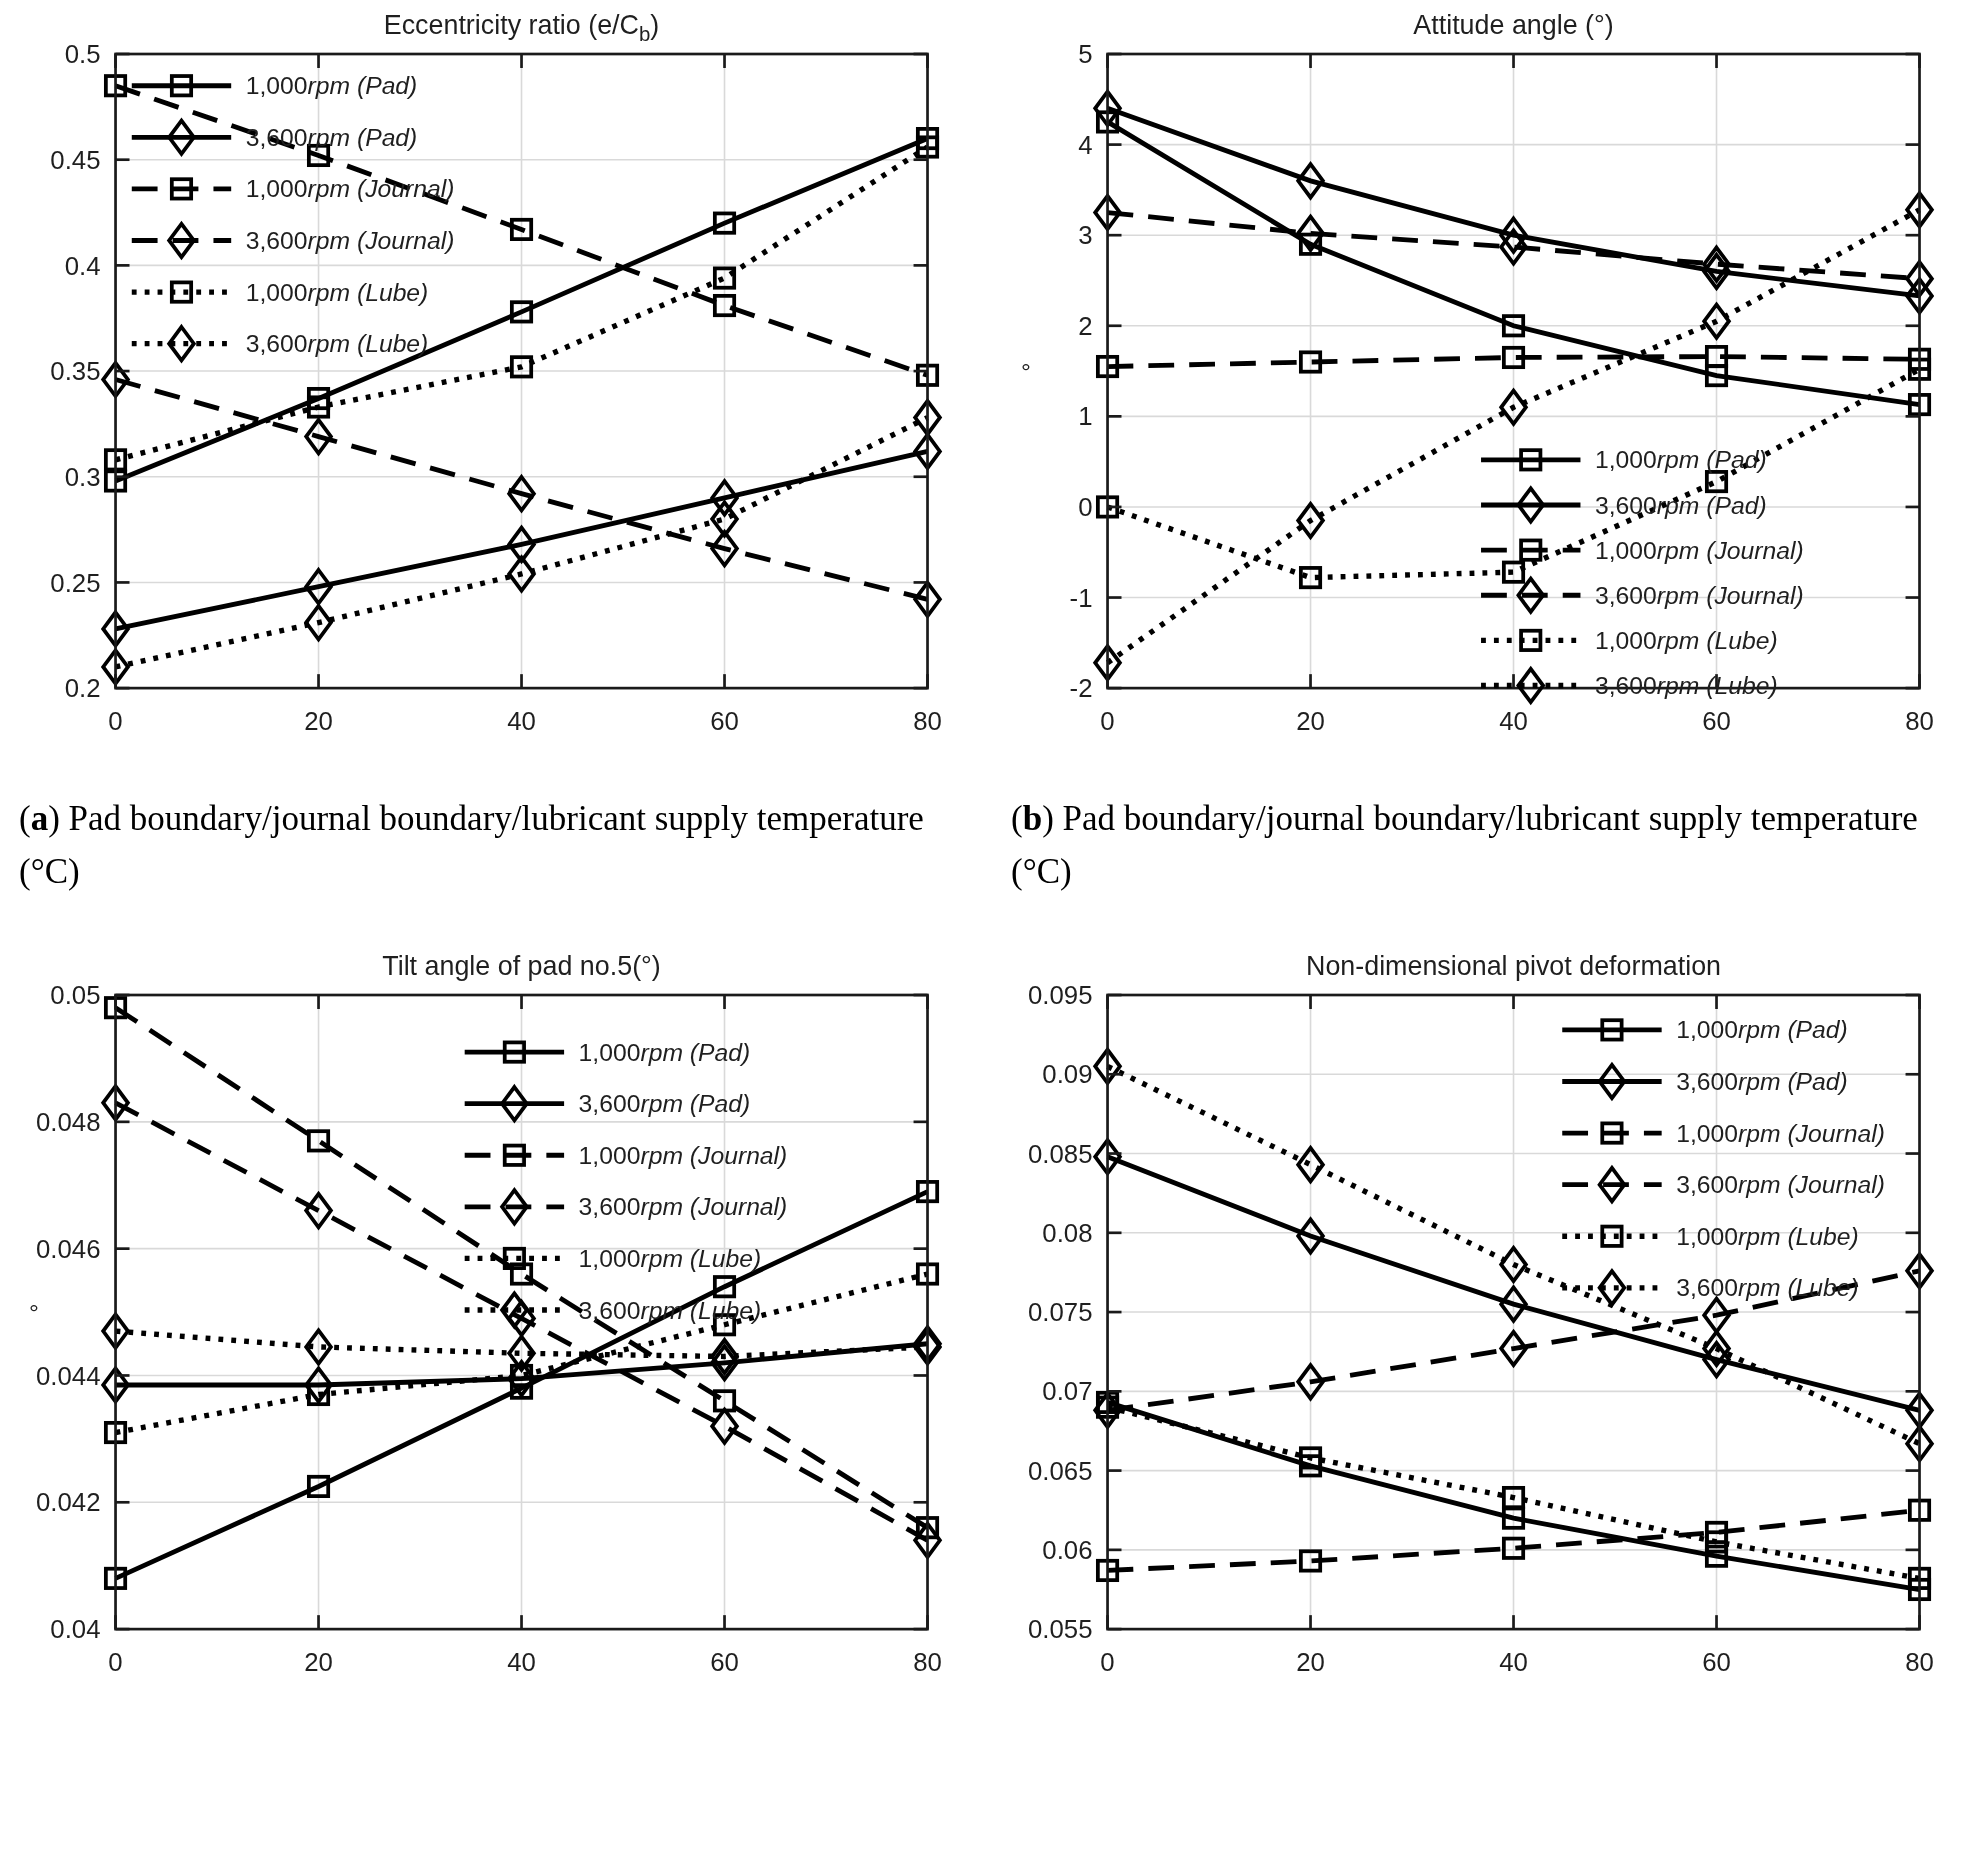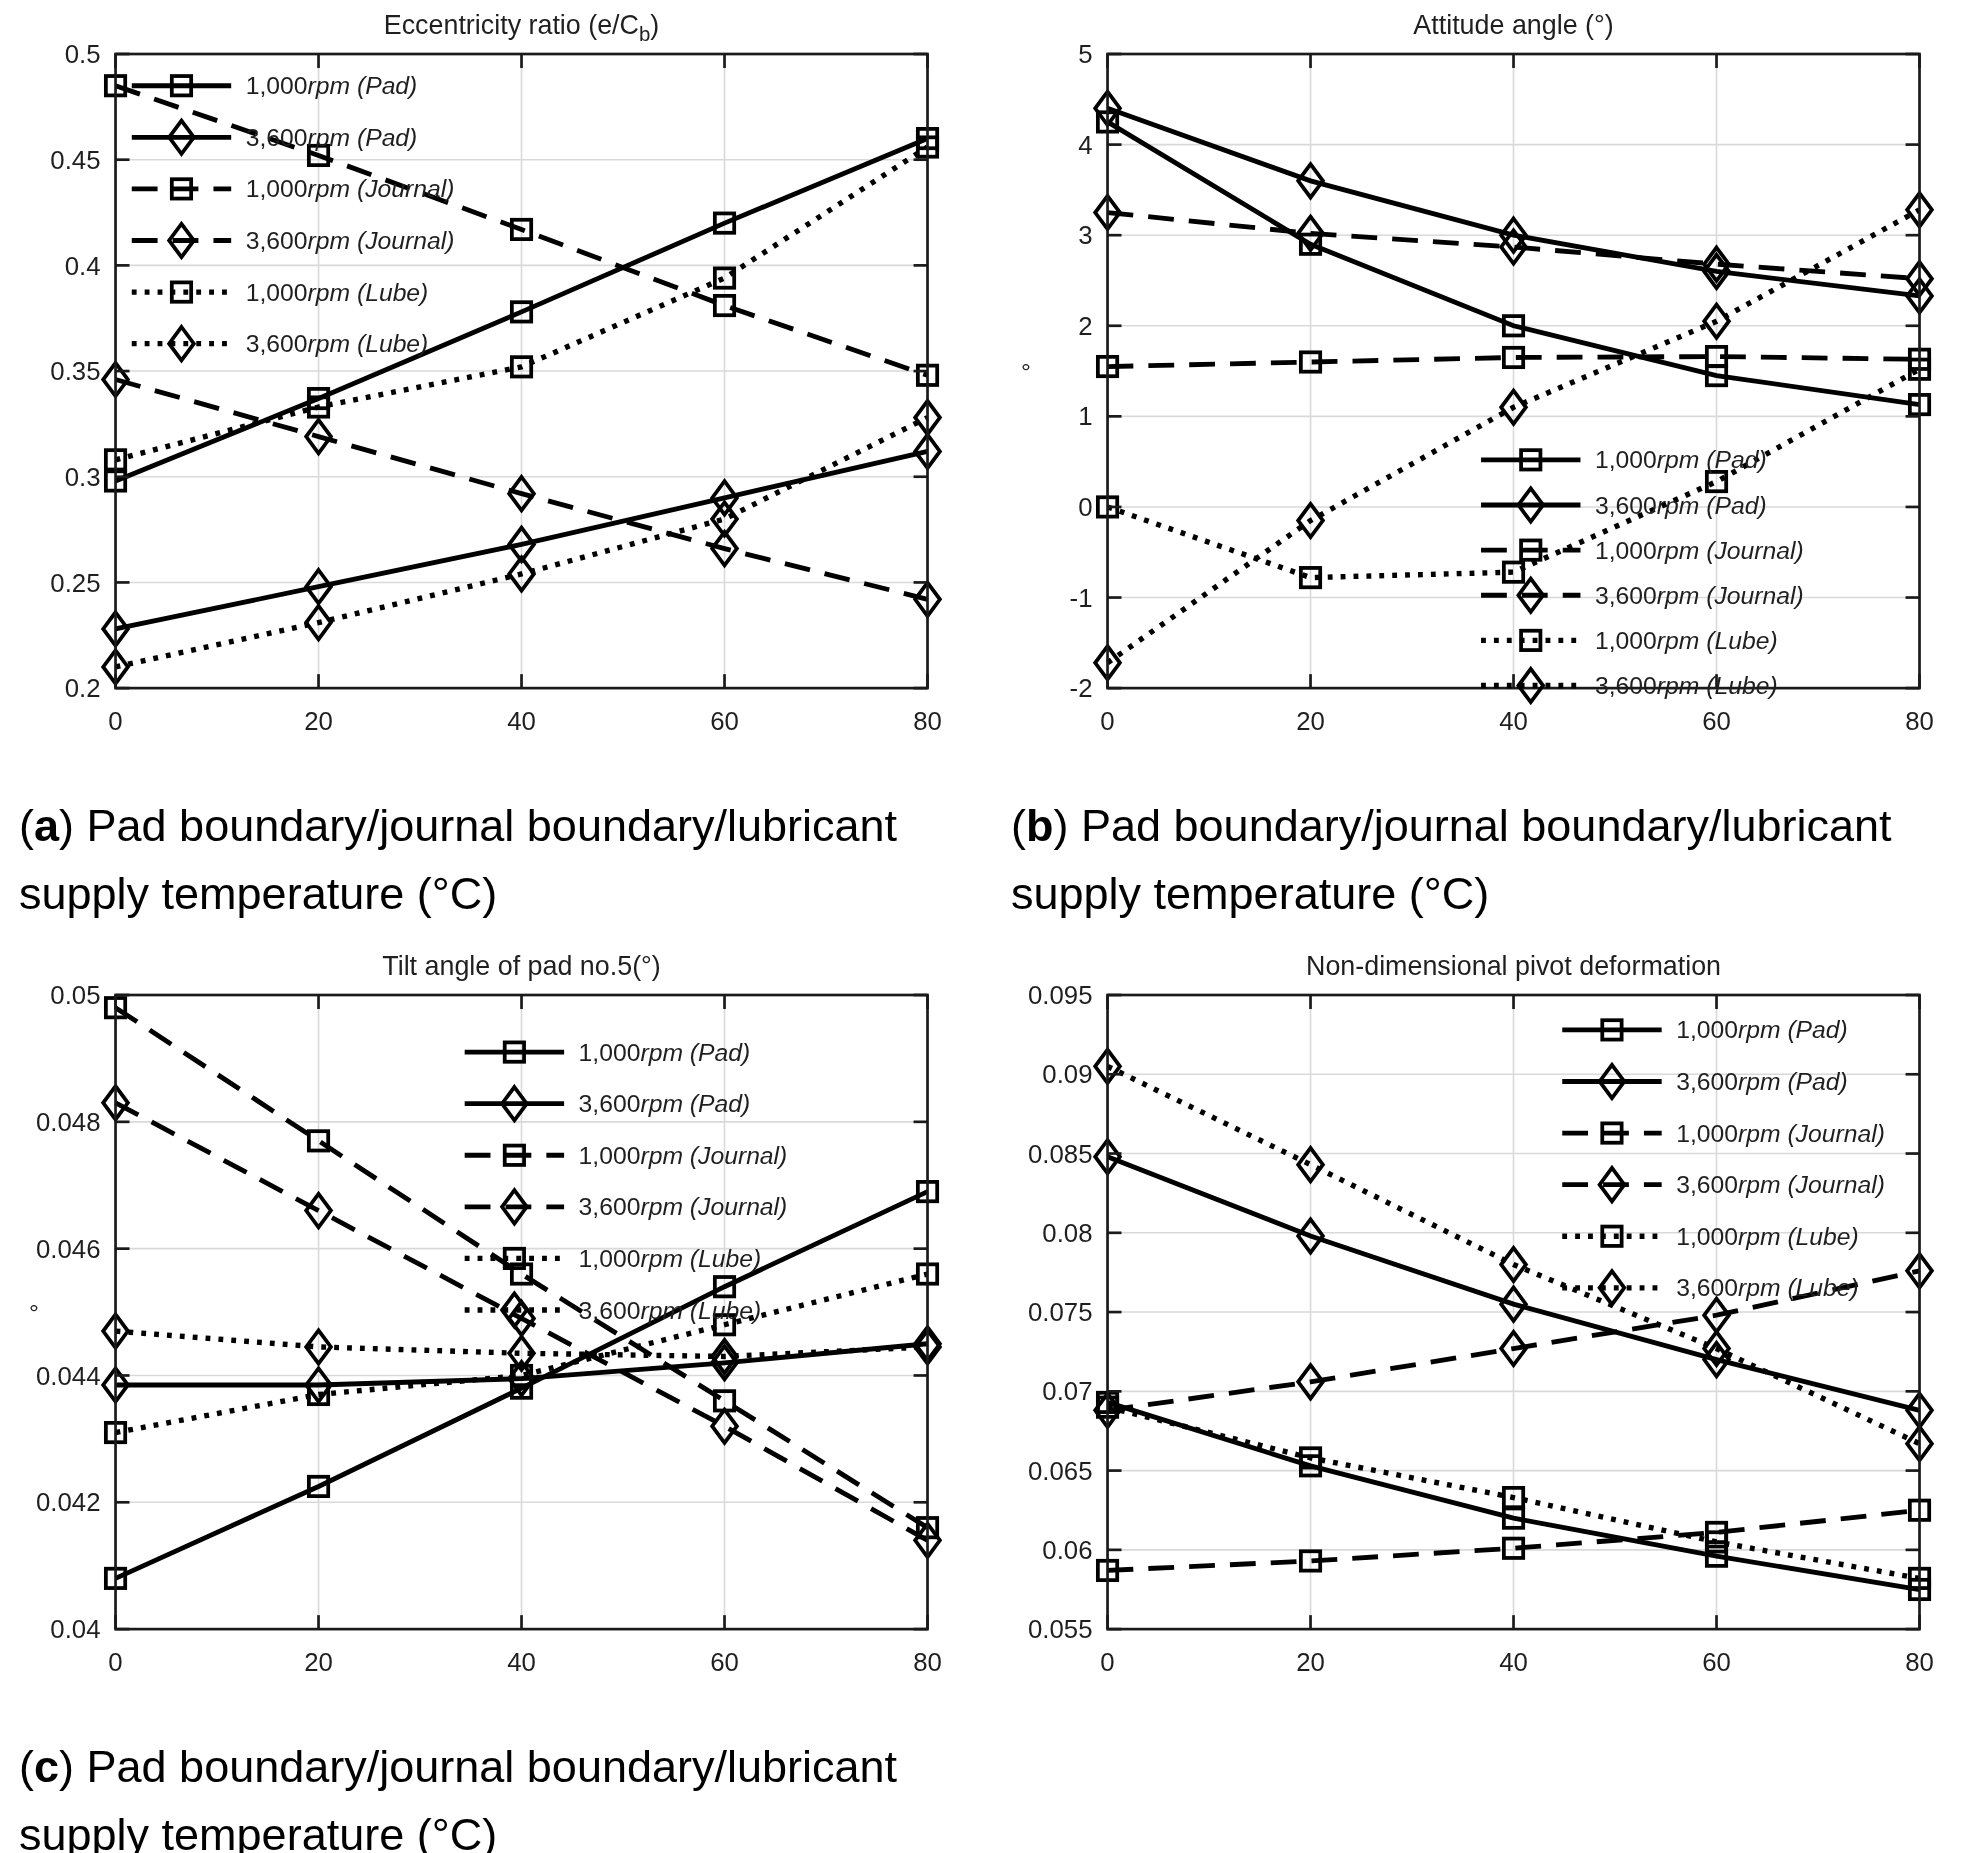--- a/index.html
+++ b/index.html
@@ -4,22 +4,22 @@
 <style>
   html,body{margin:0;padding:0;background:#ffffff;}
   .page{width:1985px;height:1853px;background:#ffffff;display:grid;
         grid-template-columns:992px 993px;
         grid-template-rows:769px 172px 769px 144px;
         font-family:"Liberation Sans","DejaVu Sans",sans-serif;}
   figure.panel{margin:0;padding:0;width:100%;height:100%;}
   svg.chart{display:block;}
   svg text{font-family:"Liberation Sans","DejaVu Sans",sans-serif;}
   p.caption{margin:0;padding:22.6px 59px 0 19px;max-width:914px;box-sizing:content-box;
-            font-family:Liberation Sans, sans-serif;
-            font-size:45px;line-height:1.52;color:#000000;}
+            font-family:Liberation Serif, serif;
+            font-size:35px;line-height:1.52;color:#000000;}
   p.caption b{font-weight:bold;}
 </style>
 </head>
 <body>
 
 <div class="page">
 
   <figure class="panel">
     <svg class="chart" width="992" height="769" viewBox="0 0 1846 1430" xmlns="http://www.w3.org/2000/svg">
         <g>
@@ -583,17 +583,16 @@
           </g>
           <g>
             <line x1="1061.16" y1="644.9" x2="1246.16" y2="644.9" stroke="#000000" stroke-width="10" stroke-dasharray="9 15"></line>
             <path d="M1153.66 613.9 L1176.66 644.9 L1153.66 675.9 L1130.66 644.9 Z" fill="none" stroke="#000000" stroke-width="7"></path>
             <text x="1273.16" y="660.9" font-size="46" fill="#1f1f1f"><tspan>3,600</tspan><tspan font-style="italic">rpm (Lube)</tspan></text>
           </g>
         </g>
       </svg>
   </figure>
 
-  <p class="caption"><span>(<b>c</b>) </span><span>Pad boundary/journal boundary/lubricant supply temperature (°C)</span></p>
 
 
 </div>
 
 
 </body></html>

